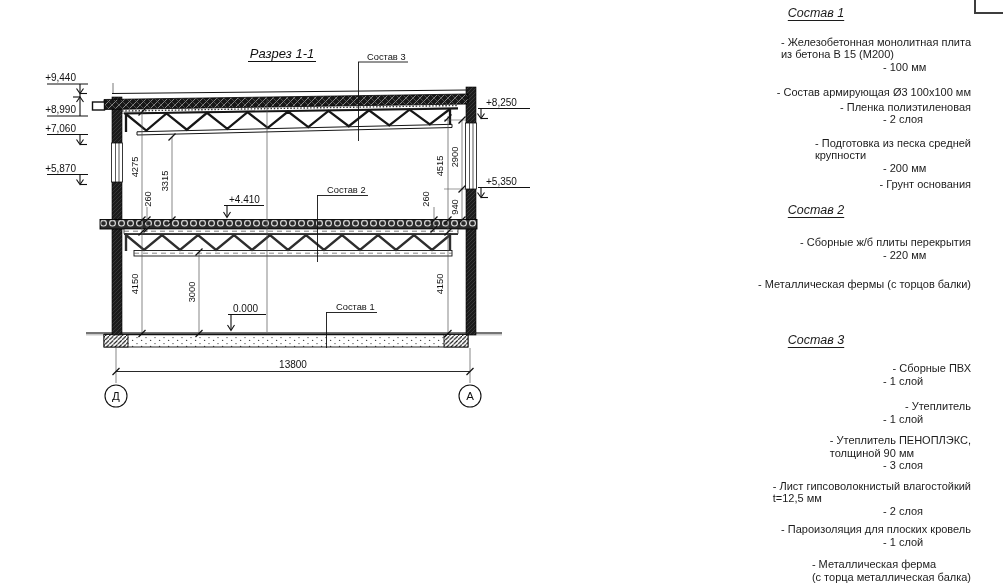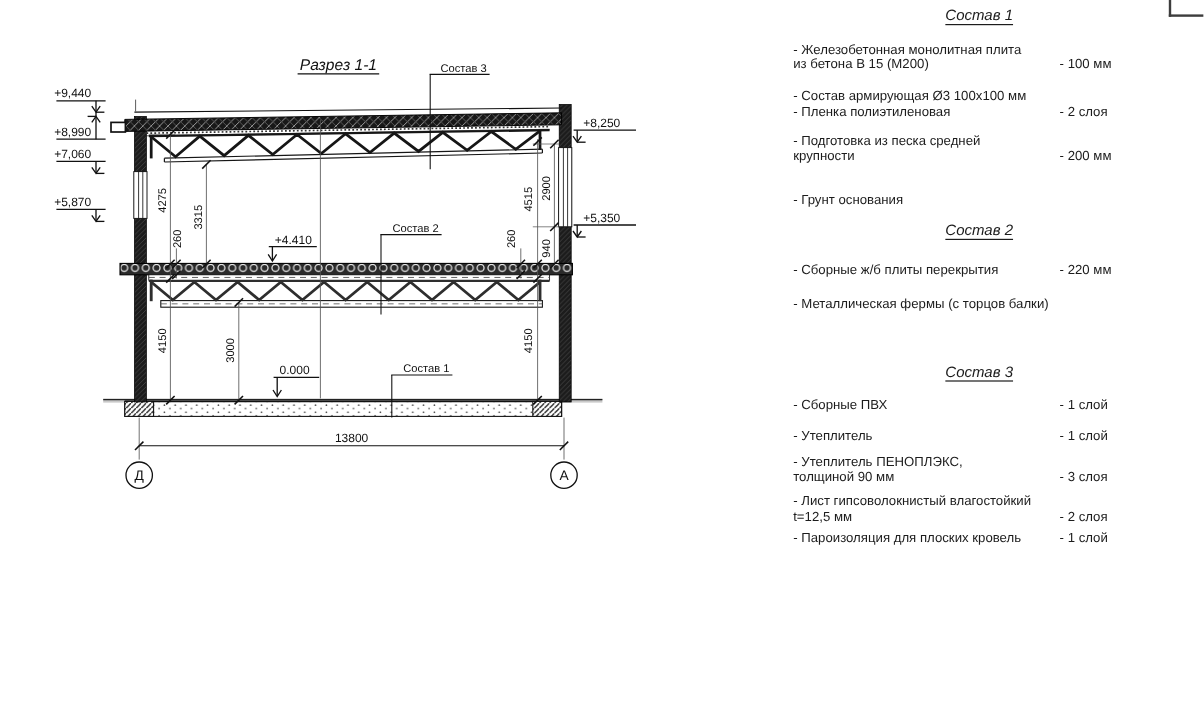--- a/index.html
+++ b/index.html
@@ -5,21 +5,21 @@
   html,body{margin:0;padding:0;}
   body{
     width:1003px;height:584px;position:relative;background:#ffffff;
     font-family:"Liberation Sans", sans-serif;color:#1c1c1c;overflow:hidden;
   }
   svg text{font-family:"Liberation Sans", sans-serif;fill:#111;}
   .drawing{position:absolute;left:0;top:0;}
   .panel{position:absolute;left:661px;top:0;width:310px;font-size:11px;line-height:12.5px;}
   .sec-title{text-align:center;font-size:12.5px;font-style:italic;}
   .sec-title span{text-decoration:underline;text-underline-offset:3px;}
-  .item{display:flex;justify-content:space-between;align-items:flex-end;}
+  .item{display:flex;justify-content:space-between;align-items:flex-end;flex-direction:column;}
   .iname{white-space:pre-line;flex:1;}
   .ival{width:88px;flex:none;}
   .corner-bracket{
     position:absolute;top:0;right:0;width:27px;height:12px;
     border-left:2px solid #3d3d3d;border-bottom:2px solid #3d3d3d;
   }
 </style>
 </head>
 <body>
 
@@ -274,21 +274,21 @@
   </div>
   <div class="item" style="margin-top:2px">
     <div class="iname">- Пленка полиэтиленовая</div>
     <div class="ival">- 2 слоя</div>
   </div>
   <div class="item" style="margin-top:11px">
     <div class="iname">- Подготовка из песка средней
   крупности</div>
     <div class="ival">- 200 мм</div>
   </div>
-  <div class="item" style="margin-top:24px">
+  <div class="item" style="margin-top:4px">
     <div class="iname">- Грунт основания</div>
     <div class="ival"></div>
   </div>
 
   <div class="sec-title" style="margin-top:13px">
     <span>Состав 2</span>
   </div>
   <div class="item" style="margin-top:20px">
     <div class="iname">- Сборные ж/б плиты перекрытия</div>
     <div class="ival">- 220 мм</div>
@@ -316,15 +316,20 @@
   </div>
   <div class="item" style="margin-top:8px">
     <div class="iname">- Лист гипсоволокнистый влагостойкий
  t=12,5 мм</div>
     <div class="ival">- 2 слоя</div>
   </div>
   <div class="item" style="margin-top:6px">
     <div class="iname">- Пароизоляция для плоских кровель</div>
     <div class="ival">- 1 слой</div>
   </div>
+  <div class="item" style="margin-top:10px">
+    <div class="iname">- Металлическая ферма
+  (с торца металлическая балка)</div>
+    <div class="ival"></div>
+  </div>
 </div>
 
 <div class="corner-bracket"></div>
 
 </body></html>

